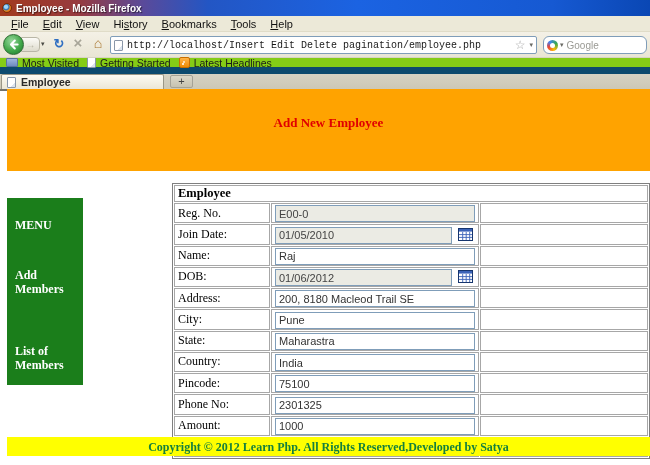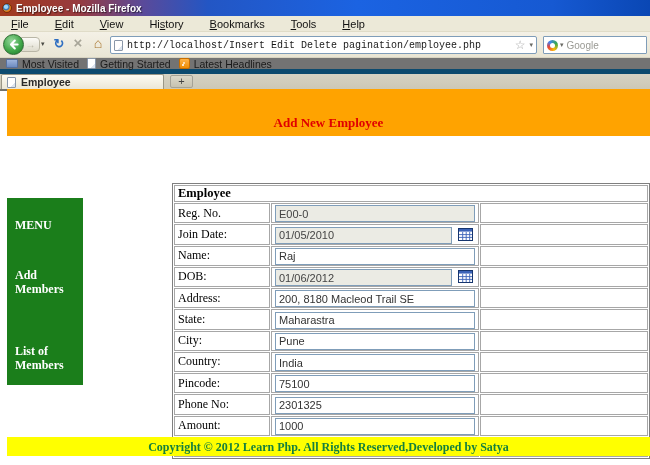--- a/index.html
+++ b/index.html
@@ -11,21 +11,21 @@
   .titlebar { height:16px; display:flex; align-items:center; padding-left:2px;
     background:linear-gradient(to right,#a23a1e 0%,#973a3e 12%,#5a4a9a 22%,#2356c4 32%,#1b63e2 55%,#1659d2 85%,#0a47b4 100%); }
   .fx-ico { width:10px; height:10px; border-radius:50%; flex:0 0 auto;
     background:radial-gradient(circle at 38% 35%, #9fd4f2 0 22%, #2a6fb8 40%, #e88a1f 58%, #c4520e 82%, #8f3a08 100%);
     border:1px solid #7a2d05; }
   .titletext { color:#fff; font-weight:bold; font-size:10px; margin-left:4px;
     text-shadow:1px 1px 1px rgba(0,0,0,.55); white-space:nowrap; }
 
   
   .menubar { height:16px; background:#ece9d8; display:flex; align-items:center;
-    padding-left:4px; border-bottom:1px solid #e0dcc8;gap:12px; }
+    padding-left:4px; border-bottom:1px solid #e0dcc8; }
   .menu-item { font-size:11px; color:#111; padding:1px 7px; cursor:default; }
   .menu-item u { text-decoration:underline; }
 
   
   .navbar { height:26px; background:linear-gradient(#f4f1e6,#e9e5d4); display:flex;
     align-items:center; border-bottom:1px solid #d8d4c2; position:relative; }
   .nav-back { position:absolute; left:3px; top:2px; width:21px; height:21px; border-radius:50%;
     background:radial-gradient(circle at 40% 32%, #97d89c, #41a74a 55%, #1d7b2b 95%);
     border:1px solid #2d6a33; display:flex; align-items:center; justify-content:center; z-index:2; }
   .nav-fwd { position:absolute; left:21px; top:5px; width:19px; height:15px; border-radius:0 4px 4px 0;
@@ -38,54 +38,54 @@
   .home   { left:90px; color:#a8742c; font-size:14px; top:3px; }
   .urlbar { position:absolute; left:110px; top:4px; width:427px; height:18px; background:#fff;
     border:1px solid #7f9db9; border-radius:2px; display:flex; align-items:center; padding:0 3px; }
   .page-ico { width:9px; height:11px; background:linear-gradient(135deg,#fff 70%,#dce4ee 70%);
     border:1px solid #8a97a8; border-radius:1px; flex:0 0 auto; }
   .urltext { font-size:10px; color:#1a1a1a; margin-left:4px; white-space:nowrap; overflow:hidden;
     flex:1 1 auto; border:none; outline:none; font-family:Liberation Mono, monospace; background:transparent; }
   .star { font-size:12px; color:#a8a8a8; line-height:12px; margin:0 2px; }
   .small-caret { font-size:7px; color:#6a6a64; margin-left:2px; }
   .searchbox { position:absolute; left:543px; top:4px; width:104px; height:18px; background:#fff;
-    border:1px solid #7f9db9; border-radius:1px; display:flex; align-items:center; padding:0 3px; }
+    border:1px solid #7f9db9; border-radius:6px; display:flex; align-items:center; padding:0 3px; }
   .g-ico { width:11px; height:11px; border-radius:50%; flex:0 0 auto;
     background:conic-gradient(from -40deg,#4285f4,#34a853 28%,#fbbc05 55%,#ea4335 80%,#4285f4);
     position:relative; }
   .g-ico::after { content:""; position:absolute; left:3px; top:3px; width:5px; height:5px;
     border-radius:50%; background:#fff; }
   .searchinput { border:none; outline:none; font-size:10px; color:#333; width:100%;
     margin-left:3px; font-family:"Liberation Sans",sans-serif; background:transparent; }
   .searchinput::placeholder { color:#9a9a94; }
 
   
-  .bmbar { height:16px; background:#737373; display:flex; padding-left:4px;
-    border-bottom:5px solid #0c4a6e; }
+  .bmbar { height:16px; background:#84cc16; display:flex; padding-left:4px;
+    border-bottom:7px solid #0c4a6e; }
   .bm-item { display:flex; align-items:center; font-size:10.5px; color:#1a1a1a; padding:0 6px 0 2px; }
   .bm-item .lbl { margin-left:4px; white-space:nowrap; }
   .folder-ico { width:12px; height:9px; background:linear-gradient(#9db4dc,#6e8cc0);
     border:1px solid #56719f; border-radius:1px; }
   .rss-ico { width:11px; height:11px; background:linear-gradient(#ffb347,#ef8c05);
     border:1px solid #c86e00; border-radius:2px; position:relative; }
   .rss-ico::after { content:""; position:absolute; left:2px; bottom:2px; width:2px; height:2px;
     border-radius:50%; background:#fff; box-shadow:1px -2px 0 0 rgba(255,255,255,.8); }
 
   
   .tabbar { height:17px; background:linear-gradient(#d6d2c2,#ccc8b6); position:relative;
     border-bottom:2px solid #72726c; display:flex; align-items:flex-end; }
   .tab-active { width:163px; height:15px; margin-left:1px; background:linear-gradient(#fdfbf2,#ebe7d6);
     border:1px solid #9a9786; border-bottom:none; border-radius:2px 2px 0 0;
     display:flex; align-items:center; padding:0 5px; }
   .tab-active .lbl { font-size:10.5px; font-weight:bold; color:#2a2a2a; margin-left:5px; white-space:nowrap; }
   .newtab { width:23px; height:13px; margin-left:6px; margin-bottom:1px; background:linear-gradient(#dcd8c8,#c6c2b0);
     border:1px solid #a5a295; border-radius:2px; font-size:11px; line-height:11px; color:#444; text-align:center; }
 
   
-  .banner { position:absolute; left:7px; top:89px; width:643px; height:47px; background:#ffa300;
+  .banner { position:absolute; left:7px; top:89px; width:643px; height:82px; background:#ffa300;
     text-align:center; }
   .banner .txt { display:inline-block; margin-top:26px; font-family:"Liberation Serif",serif;
     font-weight:bold; font-size:13px; color:#e00000; }
 
   .sidebar { position:absolute; left:7px; top:198px; width:76px; height:187px; background:#1b7e1b;
     color:#fff; font-family:"Liberation Serif",serif; font-weight:bold; font-size:12px;
     line-height:14px; padding-left:8px; }
   .sb-title { padding-top:20px; }
   .sb-add   { margin-top:36px; }
   .sb-list  { margin-top:48px; }
@@ -226,30 +226,30 @@
                 <path d="M4.7 4 V12 M8.2 4 V12 M11.7 4 V12 M1 6.6 H14 M1 9.4 H14" stroke="#3b63b8" stroke-width="0.9" fill="none"></path>
               </svg></button></td>
           <td class="spcell"></td>
         </tr>
         <tr>
           <td class="lblcell">Address:</td>
           <td class="valcell"><input class="fld w-full" value="200, 8180 Macleod Trail SE" style=""></td>
           <td class="spcell"></td>
         </tr>
         <tr>
+          <td class="lblcell">City:</td>
+          <td class="valcell"><input class="fld w-full" value="Pune" style=""></td>
+          <td class="spcell"></td>
+        </tr>
+        <tr>
           <td class="lblcell">State:</td>
           <td class="valcell"><input class="fld w-full" value="Maharastra" style=""></td>
           <td class="spcell"></td>
         </tr>
         <tr>
-          <td class="lblcell">City:</td>
-          <td class="valcell"><input class="fld w-full" value="Pune" style=""></td>
-          <td class="spcell"></td>
-        </tr>
-        <tr>
           <td class="lblcell">Country:</td>
           <td class="valcell"><input class="fld w-full" value="India" style=""></td>
           <td class="spcell"></td>
         </tr>
         <tr>
           <td class="lblcell">Pincode:</td>
           <td class="valcell"><input class="fld w-full" value="75100" style=""></td>
           <td class="spcell"></td>
         </tr>
         <tr>

